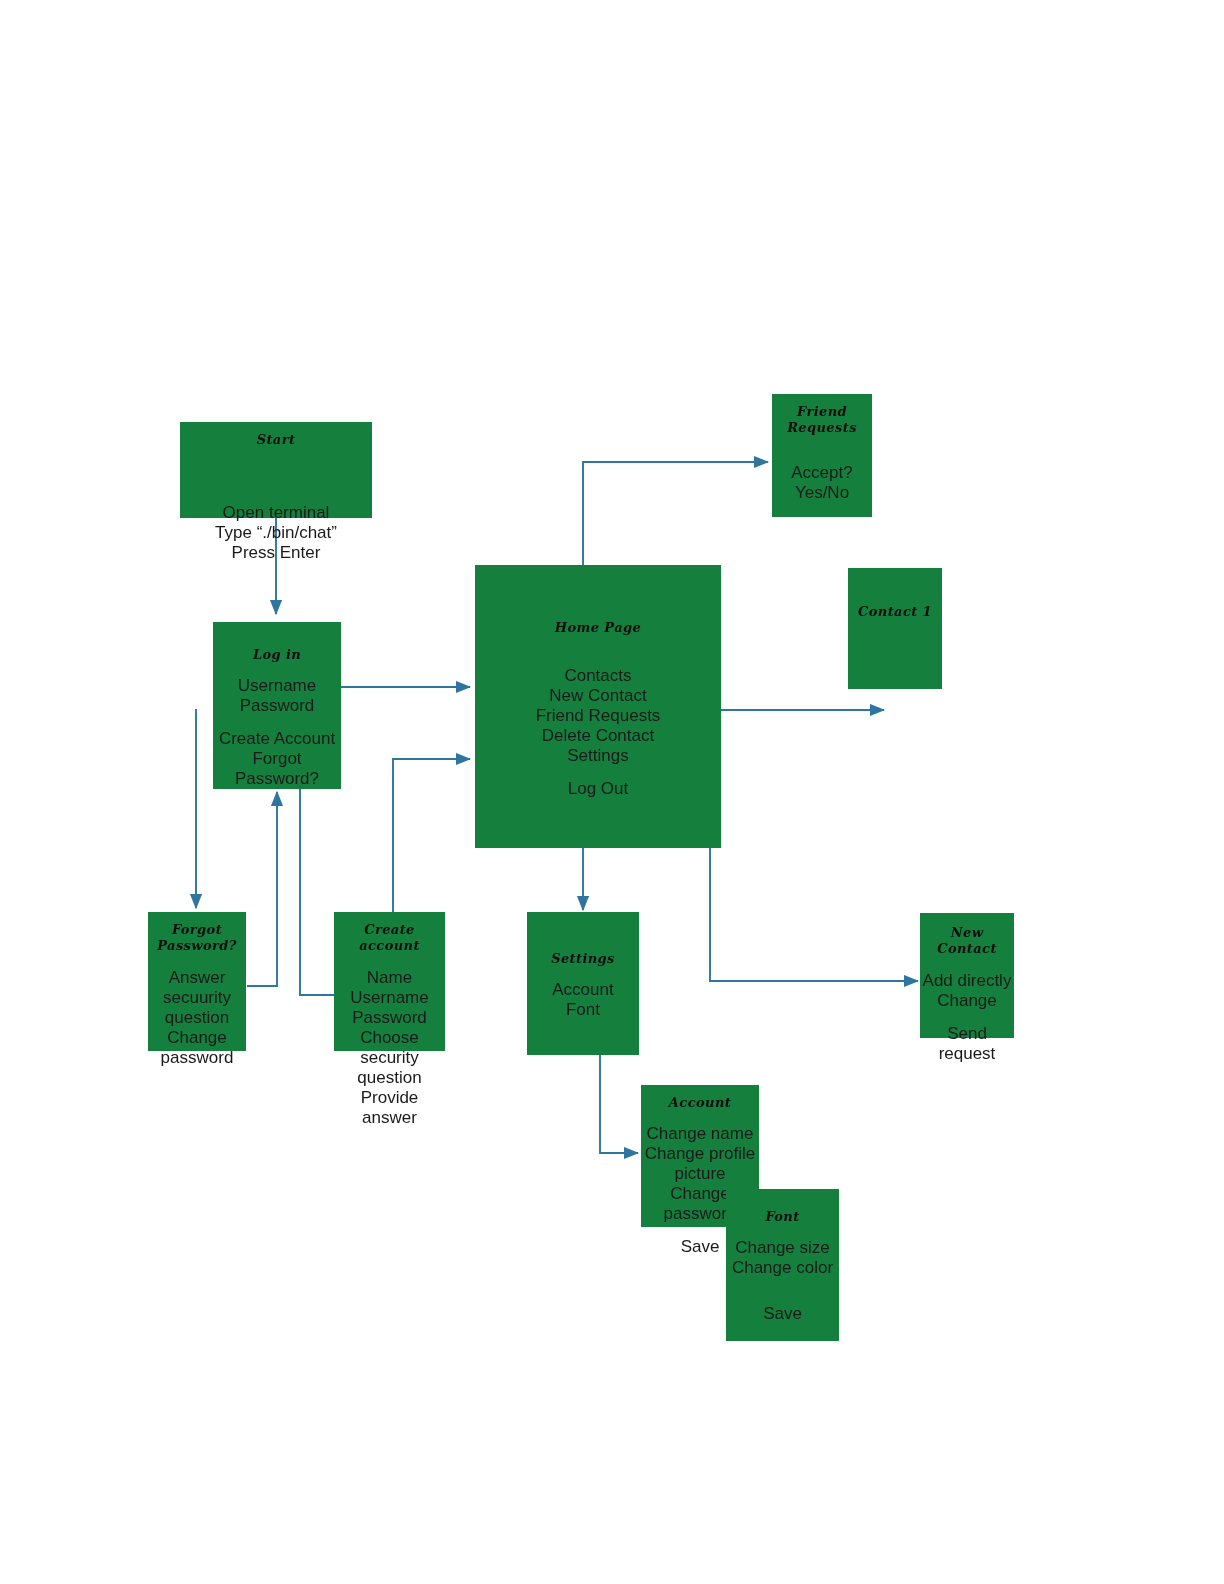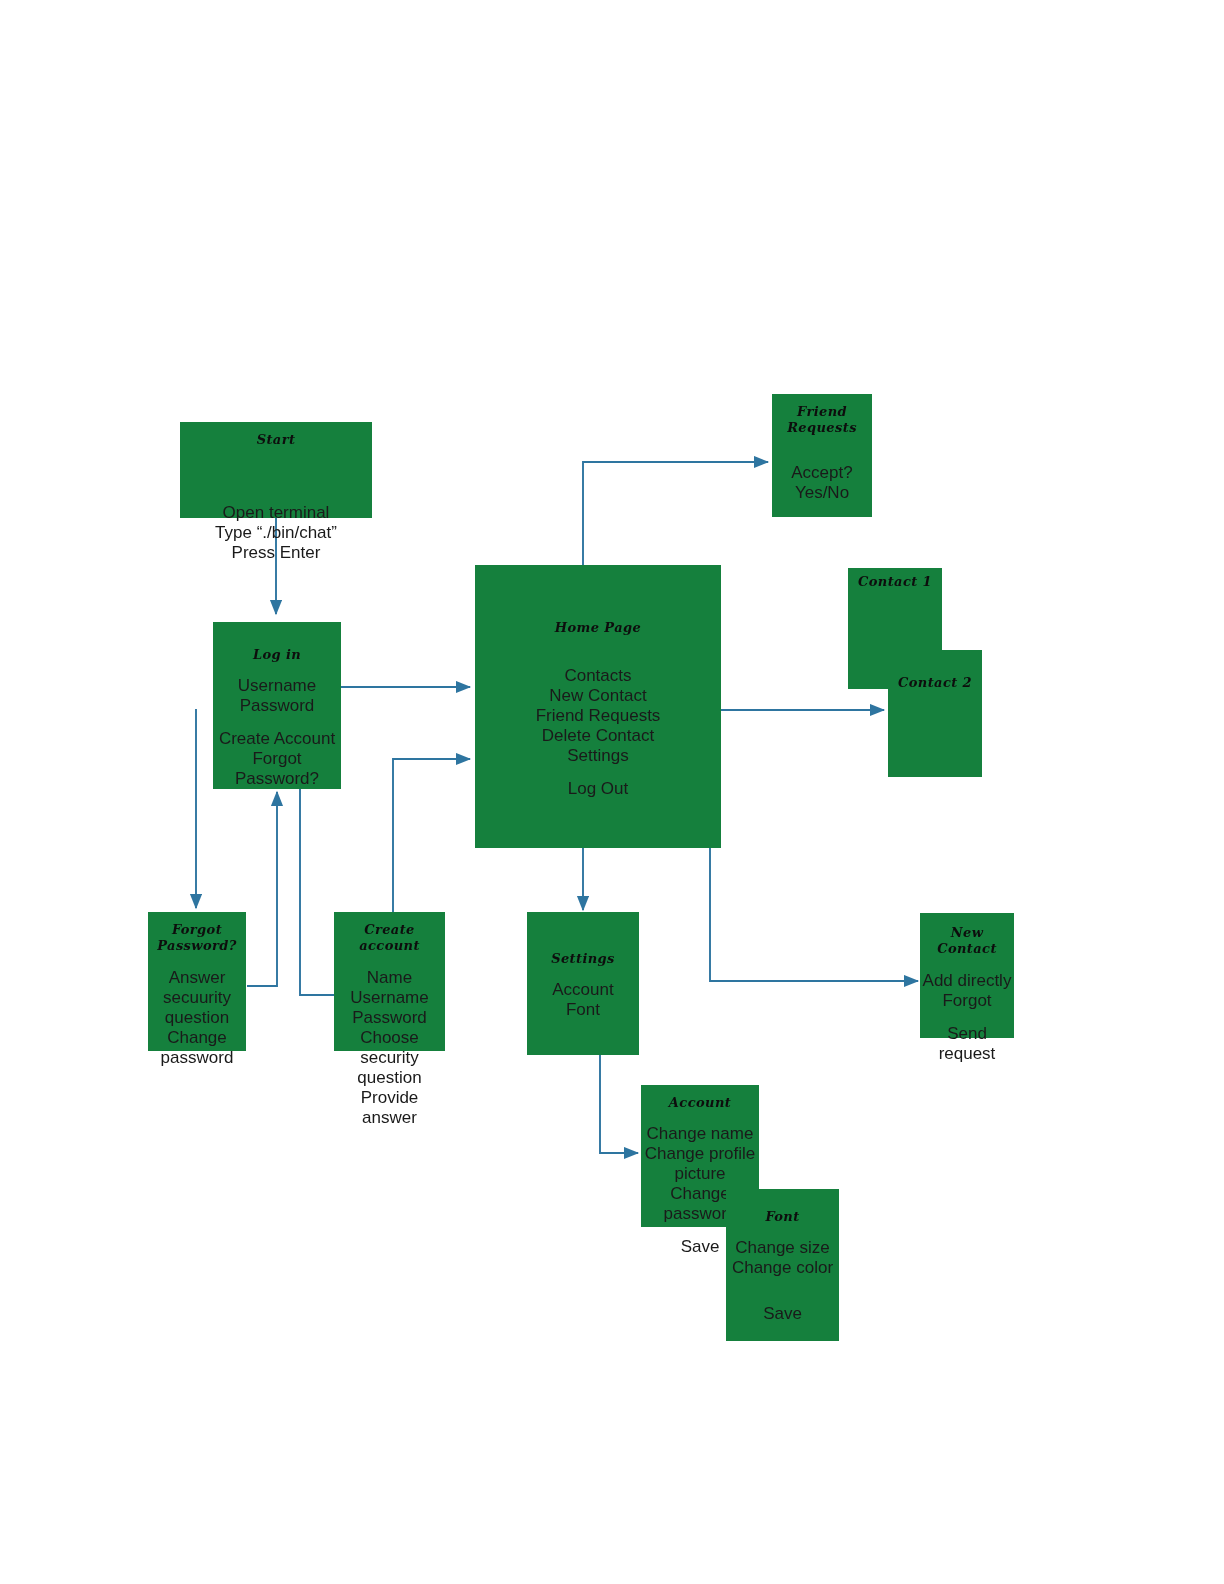--- a/index.html
+++ b/index.html
@@ -120,27 +120,24 @@
     <div class="node-body gap">Log Out</div>
   </div>
 
   <div class="node" style="left:772px; top:394px; width:100px; height:123px; padding-top:10px;">
     <div class="node-title">Friend
 Requests</div>
     <div class="node-body gap" style="margin-top:26px;">Accept?
 Yes/No</div>
   </div>
 
-  <div class="node" style="left:848px; top:568px; width:94px; height:121px; padding-top:6px;">
+  <div class="node" style="left:848px; top:568px; width:94px; height:121px; padding-top:36px;">
     <div class="node-title">Contact 1</div>
   </div>
 
-  <div class="node" style="left:888px; top:650px; width:94px; height:127px; padding-top:25px;">
-    <div class="node-title">Contact 2</div>
-  </div>
 
 
   <div class="node" style="left:148px; top:912px; width:98px; height:139px; padding-top:10px;">
     <div class="node-title">Forgot
 Password?</div>
     <div class="node-body gap">Answer
 secuurity
 question
 Change
 password</div>
@@ -158,21 +155,21 @@
 
   <div class="node" style="left:527px; top:912px; width:112px; height:143px; padding-top:39px;">
     <div class="node-title">Settings</div>
     <div class="node-body gap">Account
 Font</div>
   </div>
 
   <div class="node" style="left:920px; top:913px; width:94px; height:125px; padding-top:12px;">
     <div class="node-title">New Contact</div>
     <div class="node-body gap">Add directly
-Forgot</div>
+Change</div>
     <div class="node-body gap">Send request</div>
   </div>
 
   <div class="node" style="left:641px; top:1085px; width:118px; height:142px; padding-top:10px;">
     <div class="node-title">Account</div>
     <div class="node-body gap">Change name
 Change profile
 picture
 Change password</div>
     <div class="node-body gap">Save</div>

